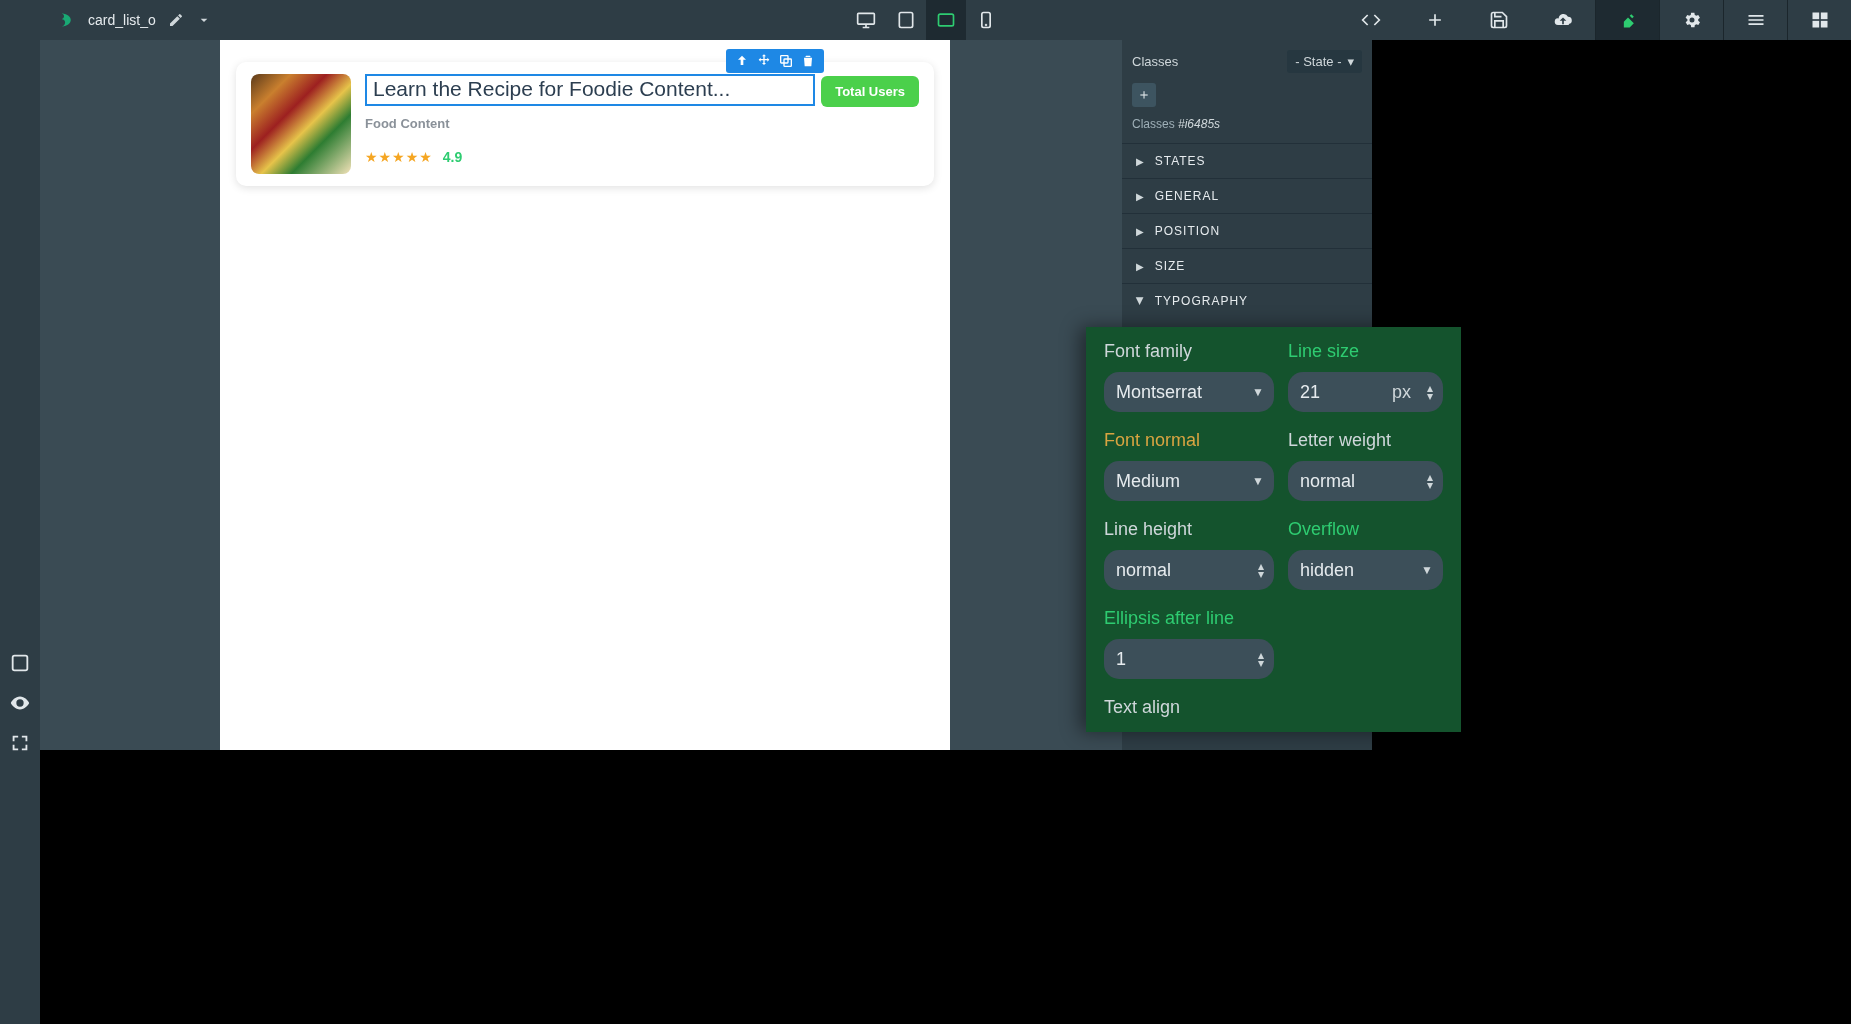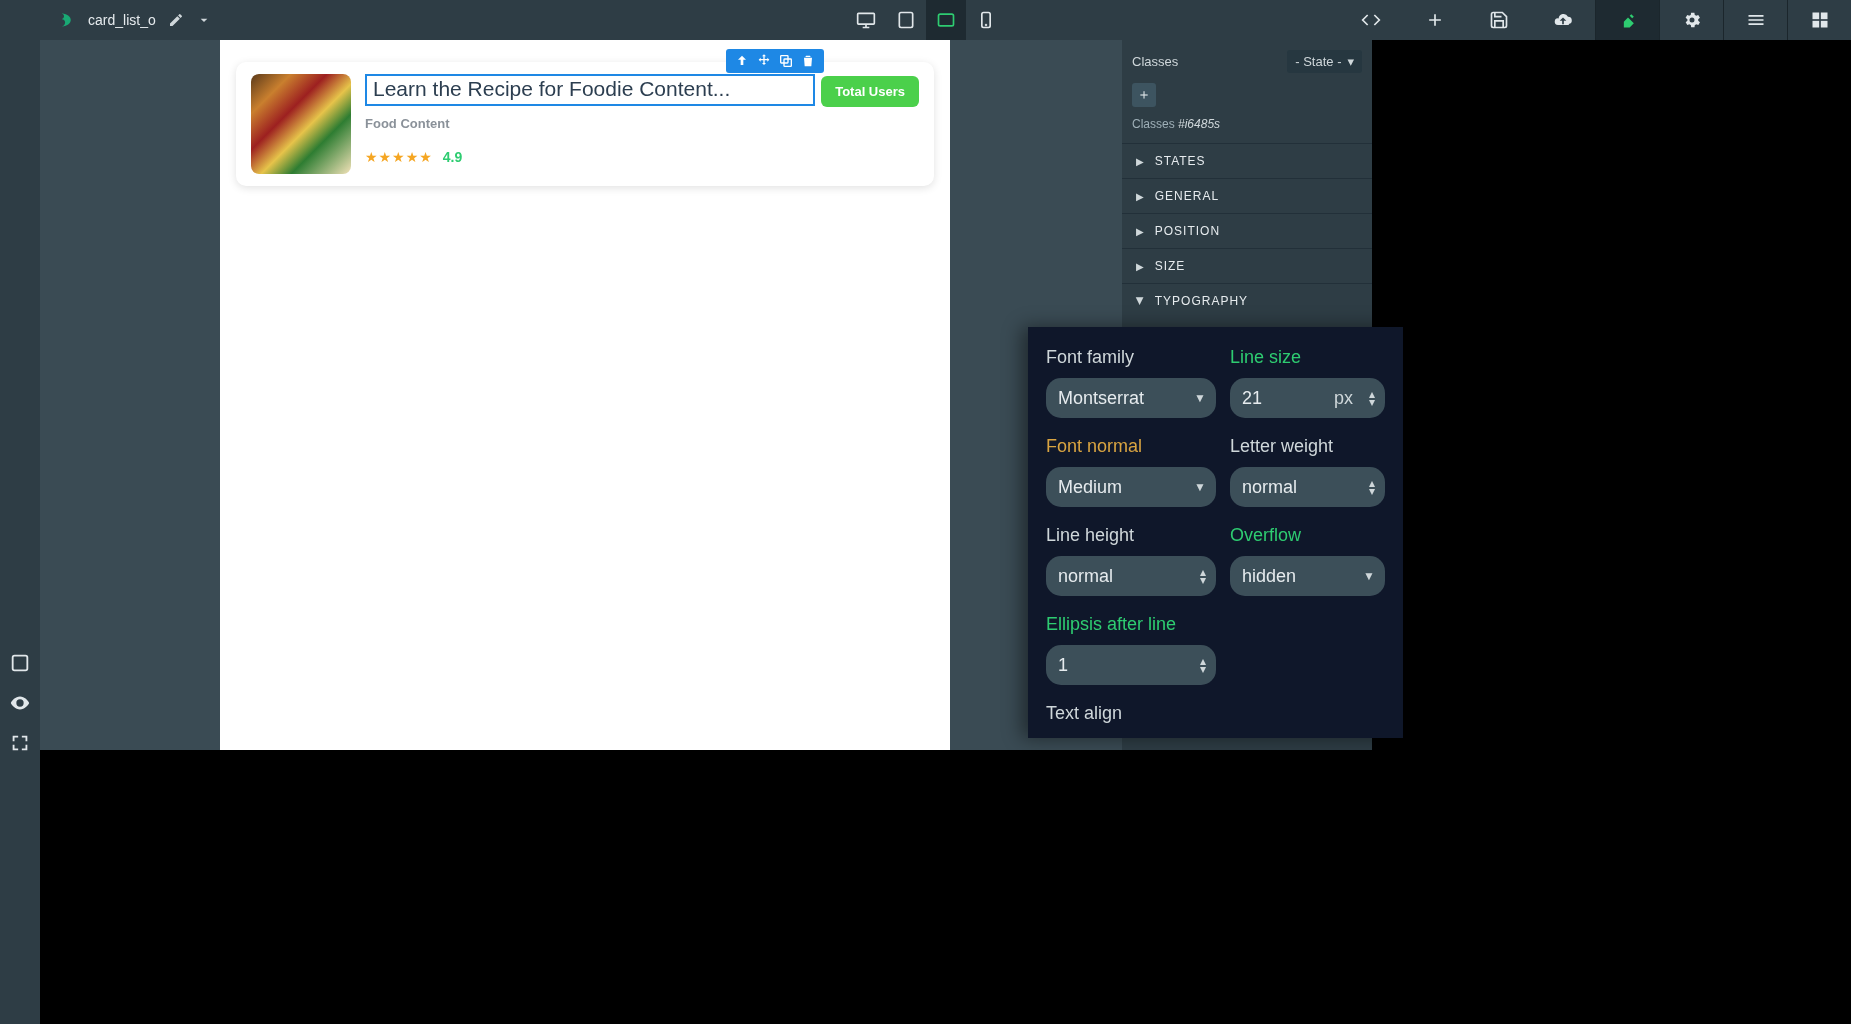--- a/index.html
+++ b/index.html
@@ -53,21 +53,21 @@
 .classes-row { display:flex; align-items:center; justify-content:space-between; padding:10px 10px 6px; }
 .state-select { background:#263740; color:#cfd7da; border:none; padding:4px 8px; font-size:13px; border-radius:3px; display:flex; align-items:center; gap:6px; cursor:pointer; }
 .add-class { margin:4px 10px; width:24px; height:24px; background:#3d5460; border-radius:3px; display:flex; align-items:center; justify-content:center; cursor:pointer; color:#e6ebee; font-size:14px; }
 .selected-line { padding:6px 10px 12px; color:#9fb0b8; font-size:12px; }
 .selected-line i { font-style:italic; color:#cfd7da; }
 .accordion-item { border-top:1px solid #223039; padding:10px 14px; display:flex; align-items:center; gap:10px; cursor:pointer; text-transform:uppercase; letter-spacing:1px; font-size:12px; color:#e6ebee; }
 .accordion-item .caret { font-size:10px; color:#cfd7da; }
 .accordion-item.open .caret { transform:rotate(90deg); }
 
 
-.typo-panel { position:absolute; top:327px; left:1028px; width:375px; background:#0f172a; padding:20px 18px 14px; color:#cfd7da; box-shadow:-6px 0 18px rgba(0,0,0,.45); }
+.typo-panel { position:absolute; top:327px; left:1086px; width:375px; background:#14532d; padding:14px 18px 14px; color:#cfd7da; box-shadow:-6px 0 18px rgba(0,0,0,.45); }
 .form-row { display:flex; gap:14px; margin-bottom:18px; }
 .form-col { flex:1; min-width:0; display:flex; flex-direction:column; gap:10px; }
 .form-col.narrow { flex:0 0 155px; }
 .fld-label { font-size:18px; }
 .fld-label.green { color:#2ecc71; }
 .fld-label.amber { color:#d9a441; }
 .ctrl { background:#3c4f59; border-radius:15px; height:40px; display:flex; align-items:center; padding:0 12px; color:#e6ebee; font-size:18px; position:relative; cursor:pointer; }
 .ctrl input { background:transparent; border:none; color:#e6ebee; font-size:18px; width:60px; outline:none; }
 .ctrl .unit { margin-left:auto; margin-right:20px; color:#cfd7da; }
 .ctrl .dd-caret, .ctrl .stepper { position:absolute; right:10px; color:#cfd7da; font-size:12px; }

